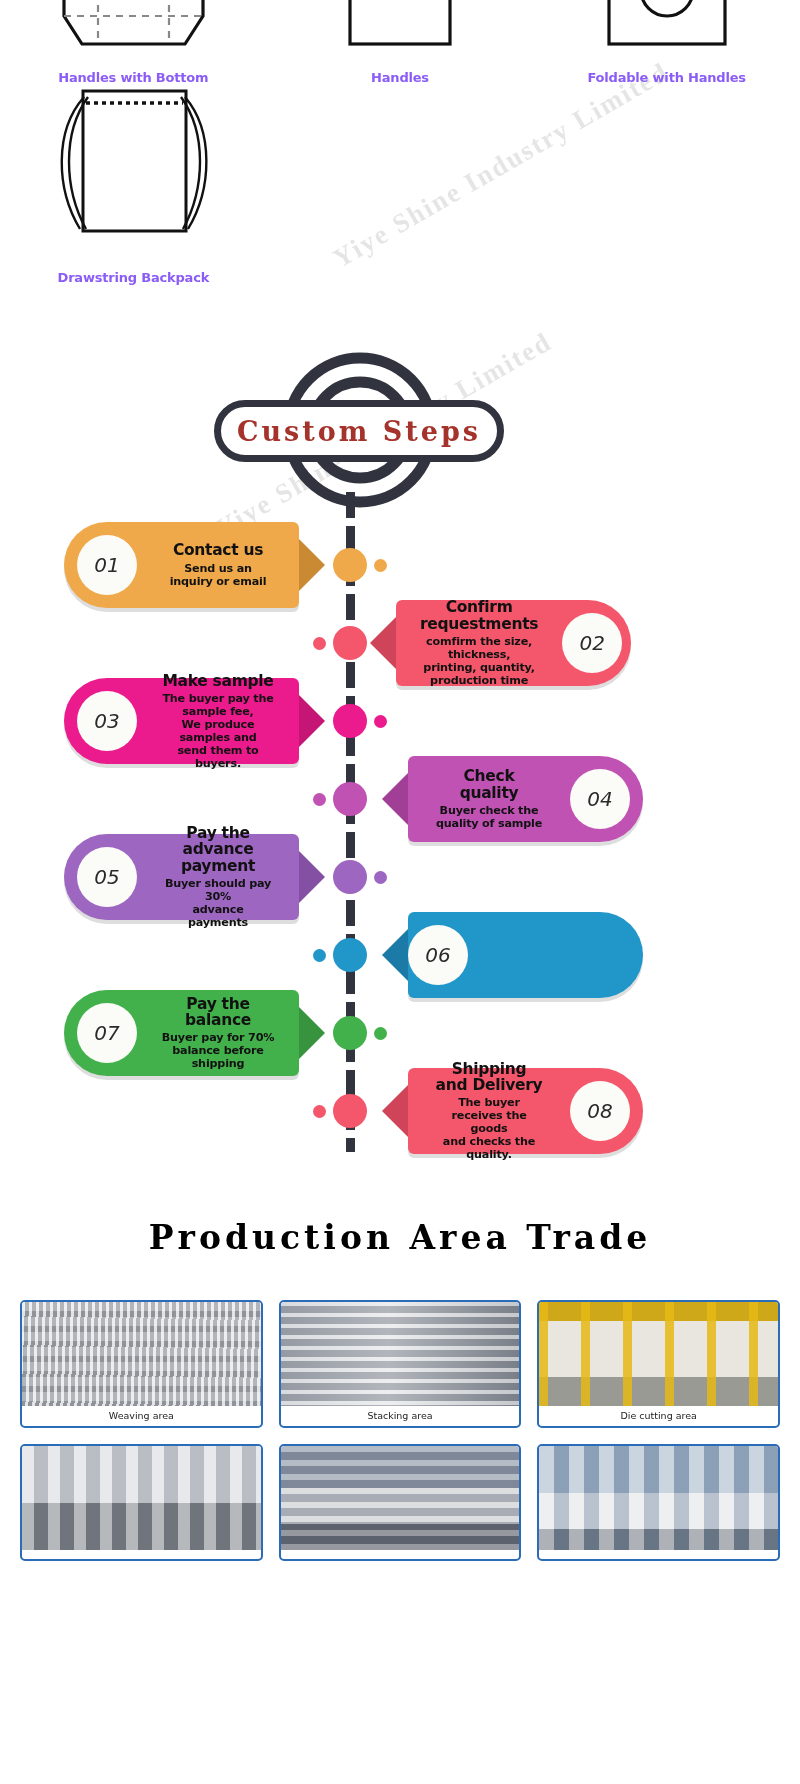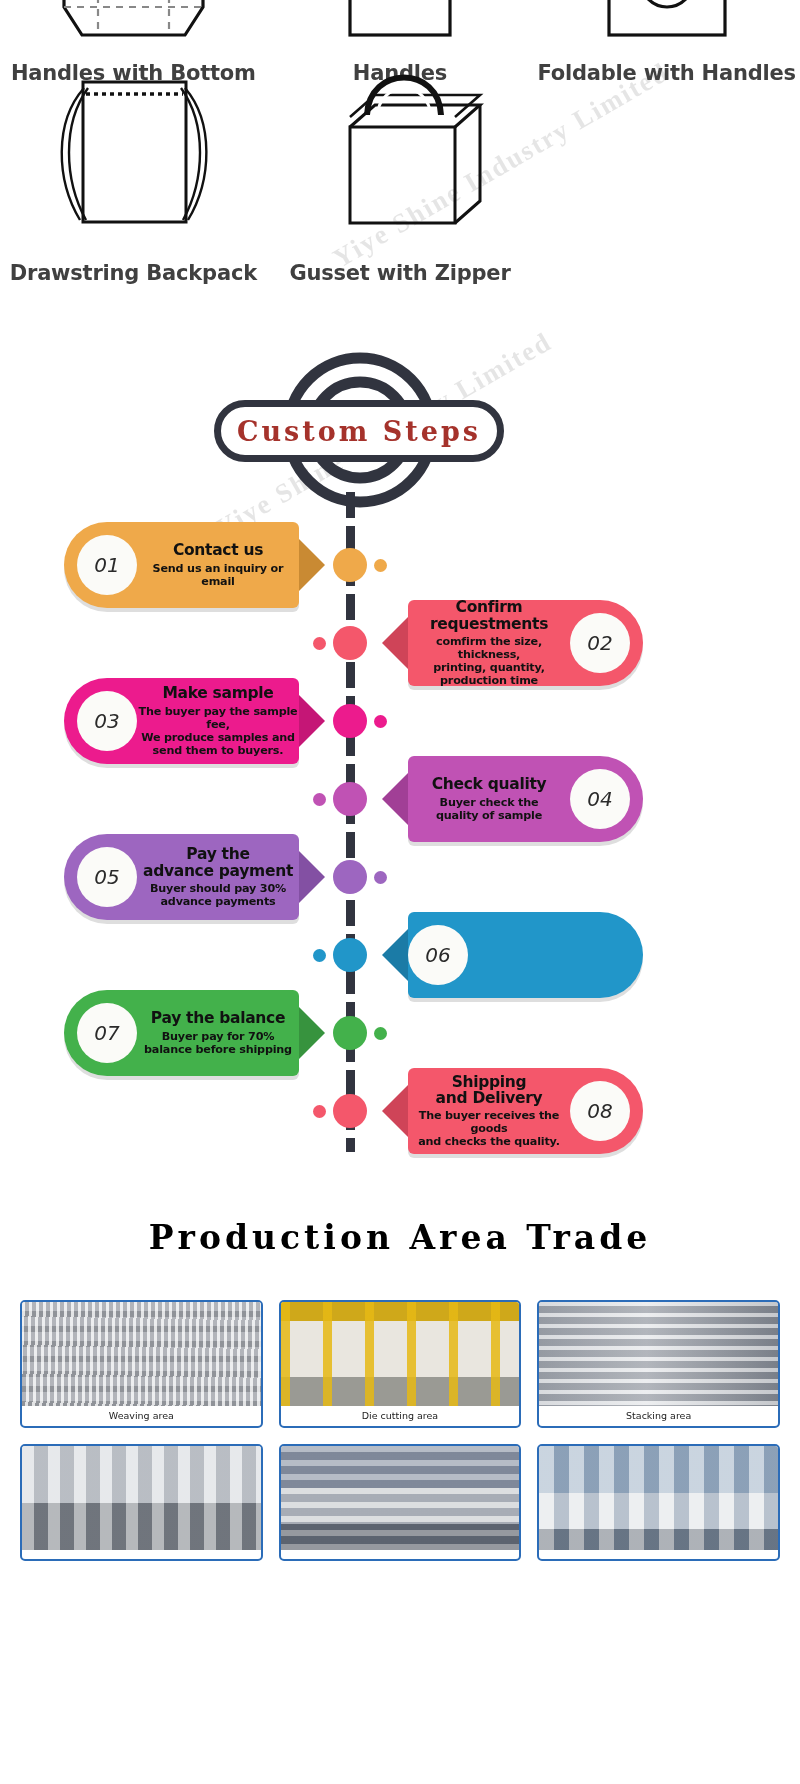--- a/index.html
+++ b/index.html
@@ -28,21 +28,21 @@
   
   .bag-grid {
     position: absolute; left: 0; top: -60px; width: 800px;
     display: grid; grid-template-columns: repeat(3, 1fr);
     grid-template-rows: 145px 200px;
   }
   .bag-cell { position: relative; display:flex; flex-direction:column;
               align-items:center; justify-content:flex-end; }
   .bag-art { flex: 1 1 auto; display:flex; align-items:flex-end; justify-content:center; }
   .bag-label {
-    font-size: 21px; font-weight: 700; color:#404040;
+    font-size: 13px; font-weight: 700; color:#8b5cf6;
     margin-top: 6px; text-align:right; letter-spacing:-0.2px;
     font-family: "DejaVu Sans", sans-serif;
   }
   .r2 .bag-label { margin-top: 26px; }
 
   
   .banner-wrap { position:absolute; left:0; top:330px; width:800px; height:160px; }
 
   .steps-title {
     position:absolute; left: 214px; top: 400px;
@@ -94,21 +94,21 @@
     width: 60px; height: 60px; border-radius: 50%;
     background: #fbfbf8;
     display:flex; align-items:center; justify-content:center;
     font-size: 20px; color:#2a2a2a; flex: 0 0 auto;
     font-family: "DejaVu Sans", sans-serif;
     font-style: italic;
   }
   .step-left  .num-badge { margin-left: 13px; }
   .step-right .num-badge { margin-right: 13px; }
 
-  .step-text { flex:1 1 auto; text-align:center; padding: 0 0; color:#111; }
+  .step-text { flex:1 1 auto; text-align:center; padding: 0 24px; color:#111; }
   .step-title {
     font-size: 15.5px; font-weight: 800; line-height: 1.04;
     font-family: "DejaVu Sans", sans-serif; letter-spacing:-0.3px;
   }
   .step-desc {
     font-size: 11.2px; font-weight: 600; line-height: 1.16; margin-top: 3px;
     font-family: "DejaVu Sans", sans-serif; letter-spacing:-0.2px;
   }
 
   
@@ -221,33 +221,20 @@
           <line x1="48" y1="24" x2="145" y2="24" stroke="#111" stroke-width="3.4" stroke-dasharray="4,4"></line>
           <path d="M46 18 C16 52 18 110 42 150" fill="none" stroke="#111" stroke-width="2.4"></path>
           <path d="M50 18 C24 54 26 110 48 150" fill="none" stroke="#111" stroke-width="2.4"></path>
           <path d="M147 18 C176 52 174 110 150 150" fill="none" stroke="#111" stroke-width="2.4"></path>
           <path d="M143 18 C169 54 167 110 145 150" fill="none" stroke="#111" stroke-width="2.4"></path>
         </svg>
       </div>
       <div class="bag-label">Drawstring Backpack</div>
     </div>
 
-    <div class="bag-cell r2">
-      <div class="bag-art">
-        <svg width="210" height="170" viewBox="0 0 210 170">
-          <path d="M55 62 L55 158 L160 158 L160 62 Z" fill="none" stroke="#111" stroke-width="3"></path>
-          <path d="M55 62 L80 40 L185 40 L160 62" fill="none" stroke="#111" stroke-width="3"></path>
-          <path d="M185 40 L185 136 L160 158" fill="none" stroke="#111" stroke-width="3"></path>
-          <path d="M55 52 L80 30 L185 30 L160 52" fill="none" stroke="#111" stroke-width="2.6"></path>
-          <path d="M72 50 C74 0 144 0 146 50" fill="none" stroke="#111" stroke-width="6"></path>
-          <path d="M82 52 C84 14 134 14 136 52" fill="none" stroke="#fff" stroke-width="3"></path>
-        </svg>
-      </div>
-      <div class="bag-label">Gusset with Zipper</div>
-    </div>
 
 
   </div>
 
   <div class="banner-wrap">
     <svg width="800" height="200" viewBox="0 0 800 200" style="position:absolute;left:0;top:0;">
       <circle cx="360" cy="100" r="72" fill="none" stroke="#31343f" stroke-width="11"></circle>
       <circle cx="360" cy="100" r="48" fill="none" stroke="#31343f" stroke-width="11"></circle>
     </svg>
   </div>
@@ -259,21 +246,21 @@
   <div id="steps-layer">
       <div class="step step-left" style="top: 522px; left: 64px;">
         <div class="step-box" style="--c-dark: #c98a33; background: rgb(239, 169, 74); width: 235px;">
           <div class="num-badge">01</div>
           <div class="step-text">
             <div class="step-title">Contact us</div>
             <div class="step-desc">Send us an inquiry or email</div>
           </div>
         </div>
       </div>
-      <div class="step step-right" style="top: 600px; left: 408px;">
+      <div class="step step-right" style="top: 600px; left: 396px;">
         <div class="step-box" style="--c-dark: #cf4458; background: rgb(244, 87, 107); width: 235px;">
           <div class="step-text">
             <div class="step-title">Confirm<br>requestments</div>
             <div class="step-desc">comfirm the size, thickness,<br>printing, quantity, production time</div>
           </div>
           <div class="num-badge">02</div>
         </div>
       </div>
       <div class="step step-left" style="top: 678px; left: 64px;">
         <div class="step-box" style="--c-dark: #c51676; background: rgb(236, 27, 141); width: 235px;">
@@ -328,26 +315,26 @@
     </div>
 
   <div class="prod-title">Production Area Trade</div>
 
   <div class="photo-grid" id="photo-grid">
       <div class="photo-card">
         <div class="photo-img ph-weave"></div>
         <div class="photo-cap">Weaving area</div>
       </div>
       <div class="photo-card">
+        <div class="photo-img ph-stack"></div>
+        <div class="photo-cap">Stacking area</div>
+      </div>
+      <div class="photo-card">
         <div class="photo-img ph-die"></div>
         <div class="photo-cap">Die cutting area</div>
-      </div>
-      <div class="photo-card">
-        <div class="photo-img ph-stack"></div>
-        <div class="photo-cap">Stacking area</div>
       </div>
       <div class="photo-card">
         <div class="photo-img ph-print"></div>
         <div class="photo-cap"></div>
       </div>
       <div class="photo-card">
         <div class="photo-img ph-sew"></div>
         <div class="photo-cap"></div>
       </div>
       <div class="photo-card">

